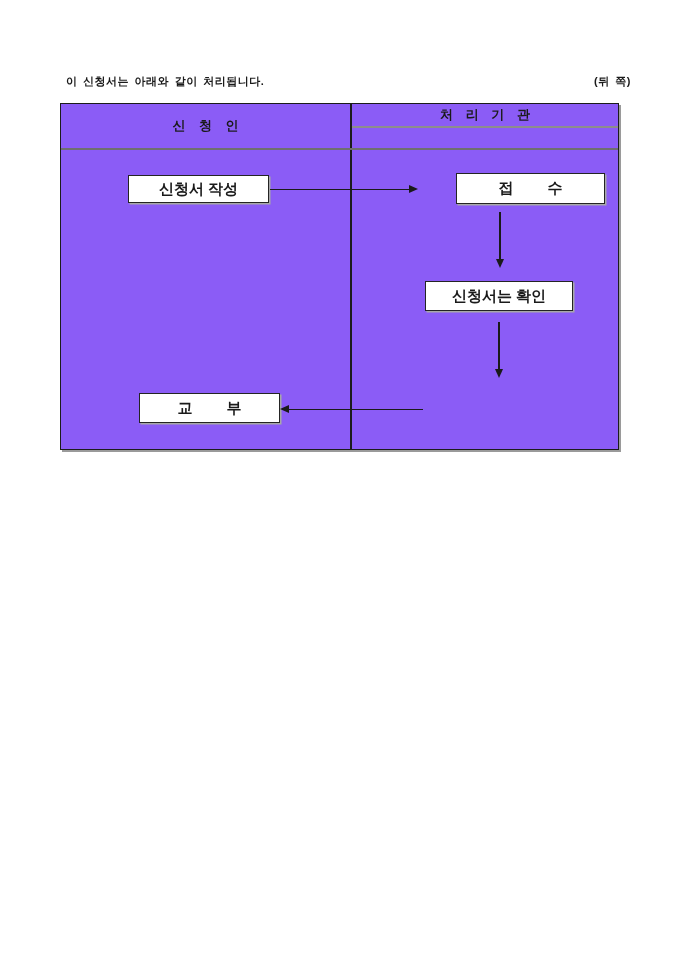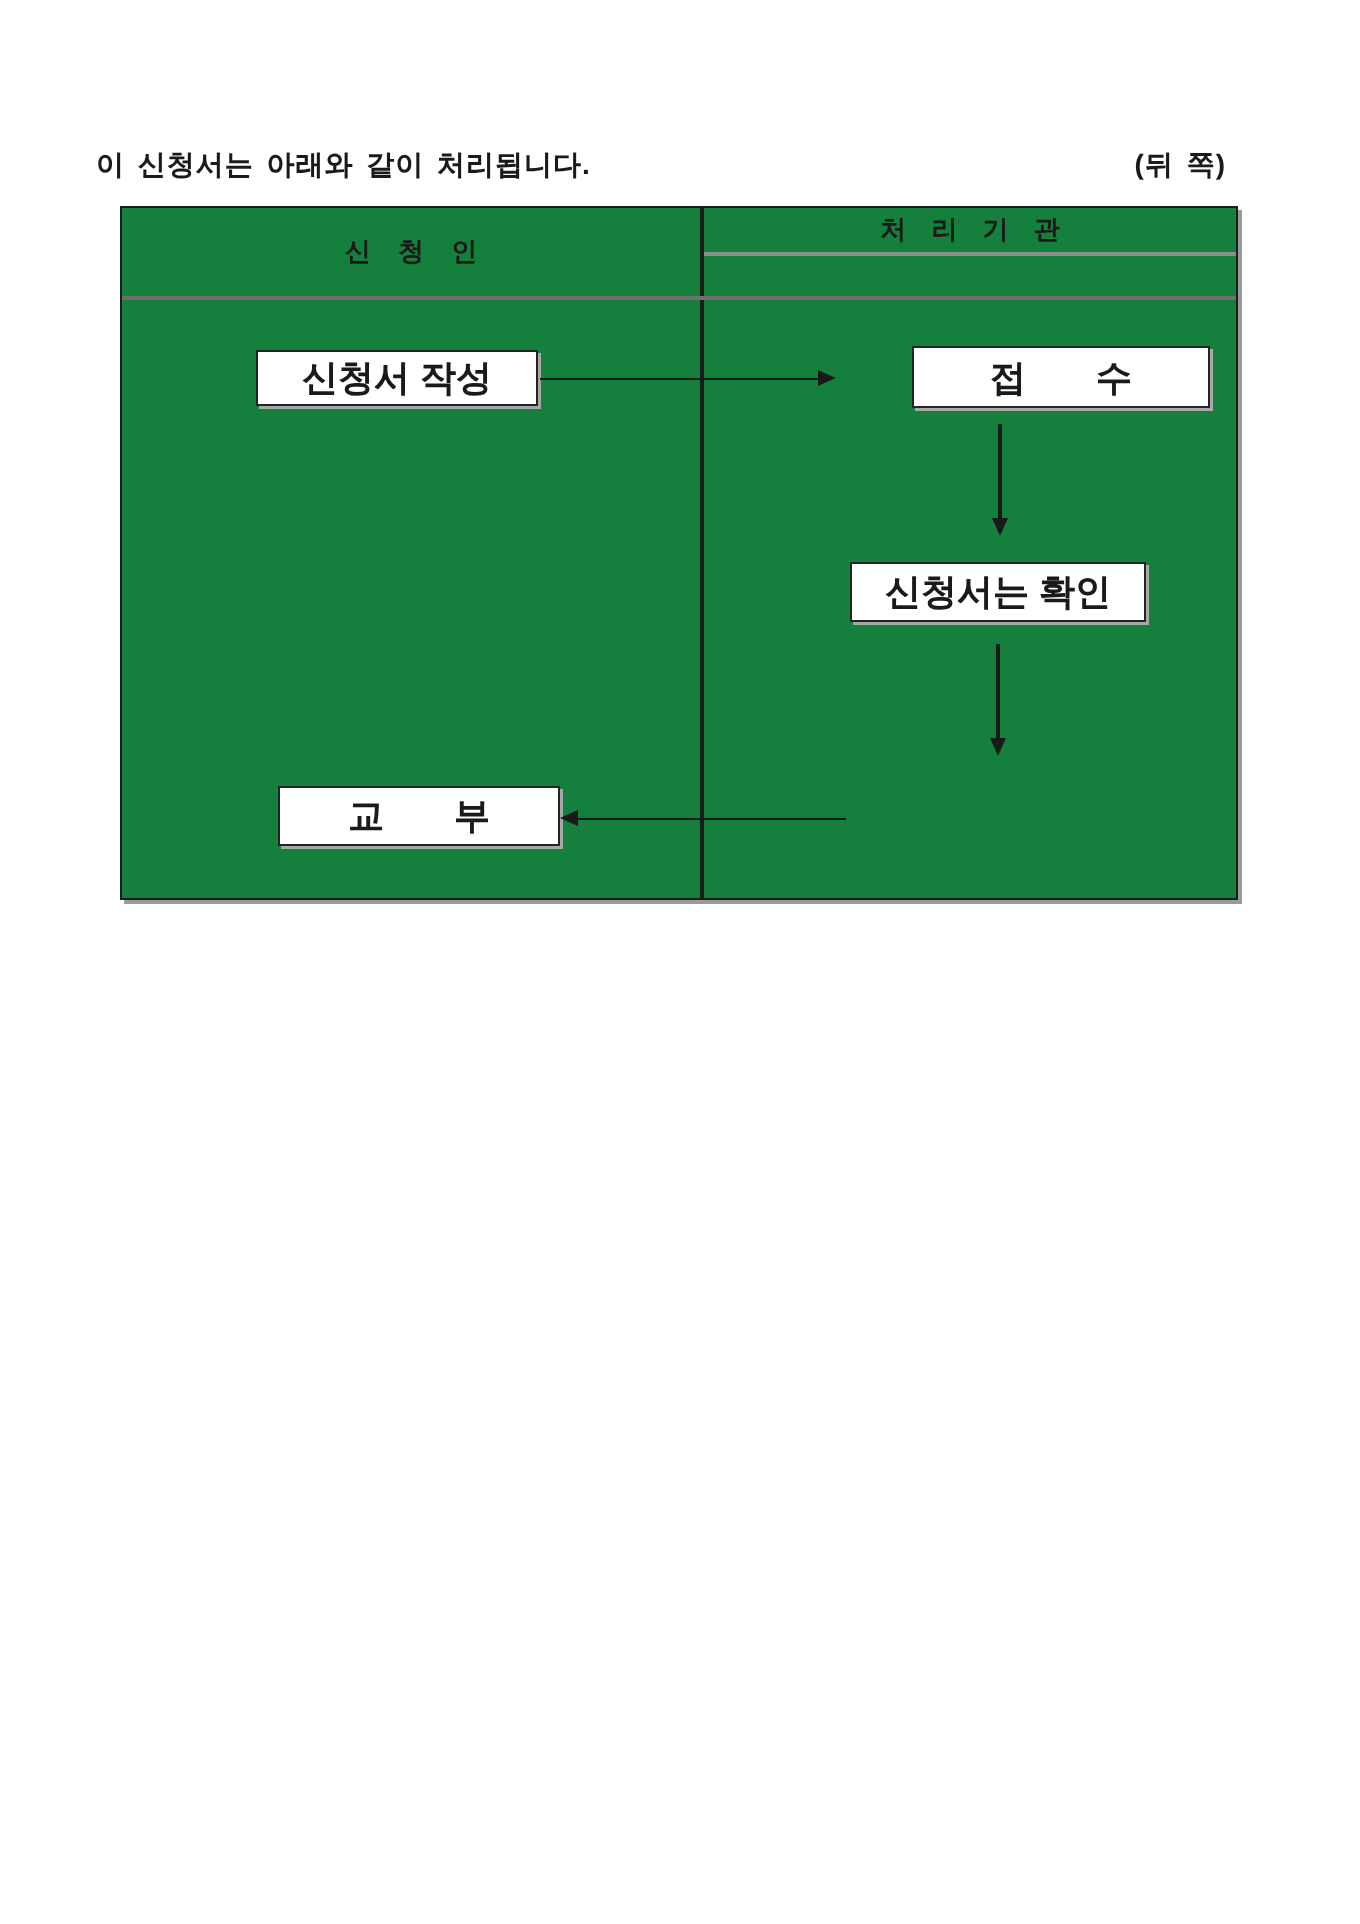--- a/index.html
+++ b/index.html
@@ -2,44 +2,44 @@
 <html><head>
 <meta charset="utf-8">
 <style>
   html,body{margin:0;padding:0;}
   body{
     width:680px;height:962px;background:#ffffff;position:relative;
     font-family:"Liberation Sans","DejaVu Sans",sans-serif;
     color:#1a1a1a;-webkit-font-smoothing:antialiased;
   }
   .title-row{
-    position:absolute;left:48px;top:74px;width:565px;
+    position:absolute;left:66px;top:74px;width:565px;
     display:flex;justify-content:space-between;
-    font-size:14px;font-weight:600;letter-spacing:0.5px;word-spacing:2px;
+    font-size:11px;font-weight:600;letter-spacing:0.5px;word-spacing:2px;
   }
   .process-table{
     position:absolute;left:60px;top:103px;width:557px;height:345px;
-    border:1.5px solid #1c1c1c;background:#15803d;
+    border:1.5px solid #1c1c1c;background:#8b5cf6;
     box-shadow:2px 2px 0 #9a9a9a;box-sizing:content-box;
   }
   .process-table .cell{
     position:absolute;display:flex;align-items:center;justify-content:center;
     font-size:13px;font-weight:600;color:#1a1a1a;white-space:nowrap;
   }
   .v-divider{position:absolute;left:289px;top:0;bottom:0;width:2px;background:#1c1c1c;}
   .header-bottom-line{position:absolute;left:0;right:0;top:44px;height:2px;background:#6f6f6f;}
   .agency-sub-line{position:absolute;left:291px;right:0;top:22px;height:2px;background:#8d8d8d;}
   .applicant-header{left:0;top:0;width:289px;height:44px;word-spacing:10px;}
   .agency-header{left:291px;right:0;top:0;height:22px;word-spacing:9px;}
   .agency-subheader{left:291px;right:0;top:24px;height:20px;font-size:12.5px;letter-spacing:0.5px;}
   .flow-box{
     position:absolute;display:flex;align-items:center;justify-content:center;
     border:1.5px solid #242424;background:#ffffff;
     box-shadow:1.5px 1.5px 0 #a8a8a8;
-    font-size:18px;font-weight:600;color:#1a1a1a;white-space:nowrap;
+    font-size:15px;font-weight:600;color:#1a1a1a;white-space:nowrap;
   }
   .ws-wide{word-spacing:30px;}
   .box-write{left:67px;top:71px;width:139px;height:26px;}
   .box-receipt{left:363px;top:69px;width:147px;height:29px;margin-left:32px;}
   .box-check{left:364px;top:177px;width:146px;height:28px;}
   .box-issue{left:362px;top:288px;width:148px;height:29px;}
   .box-deliver{left:78px;top:289px;width:139px;height:28px;text-align:right;}
   .arrow{position:absolute;}
   .line{position:absolute;background:#1a1a1a;}
   .head{position:absolute;width:0;height:0;}

